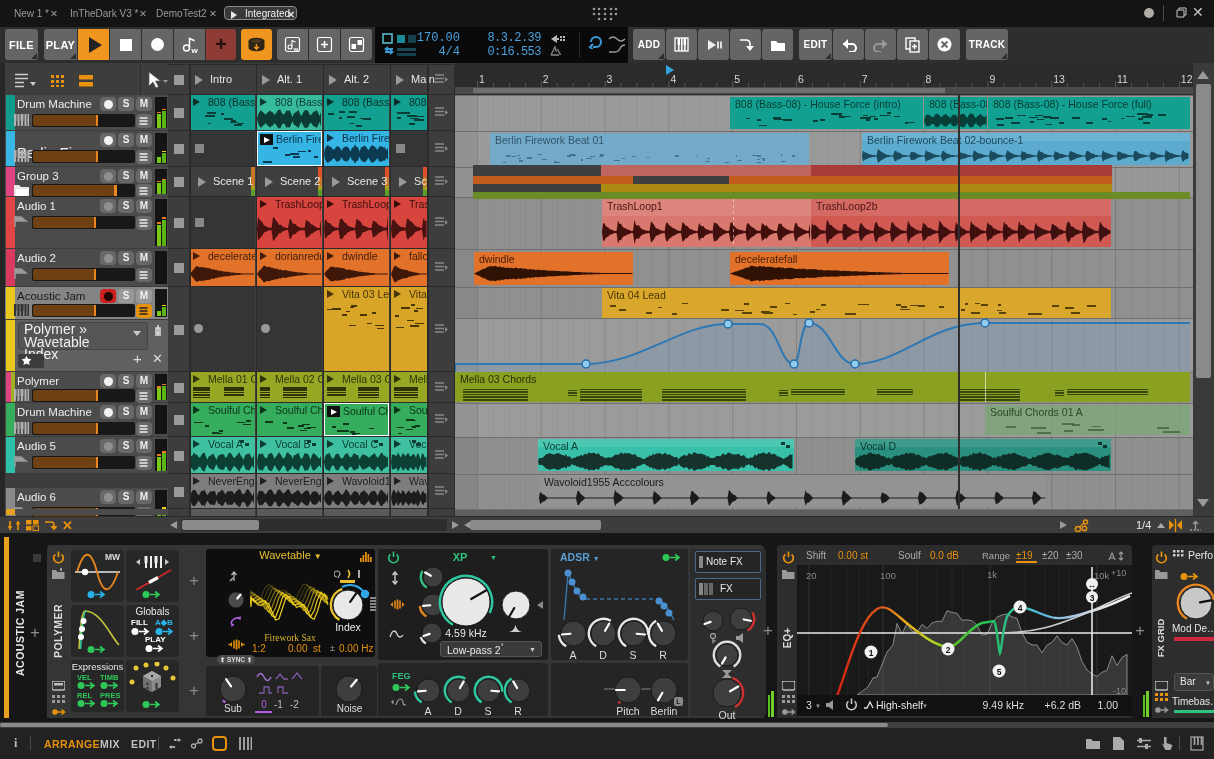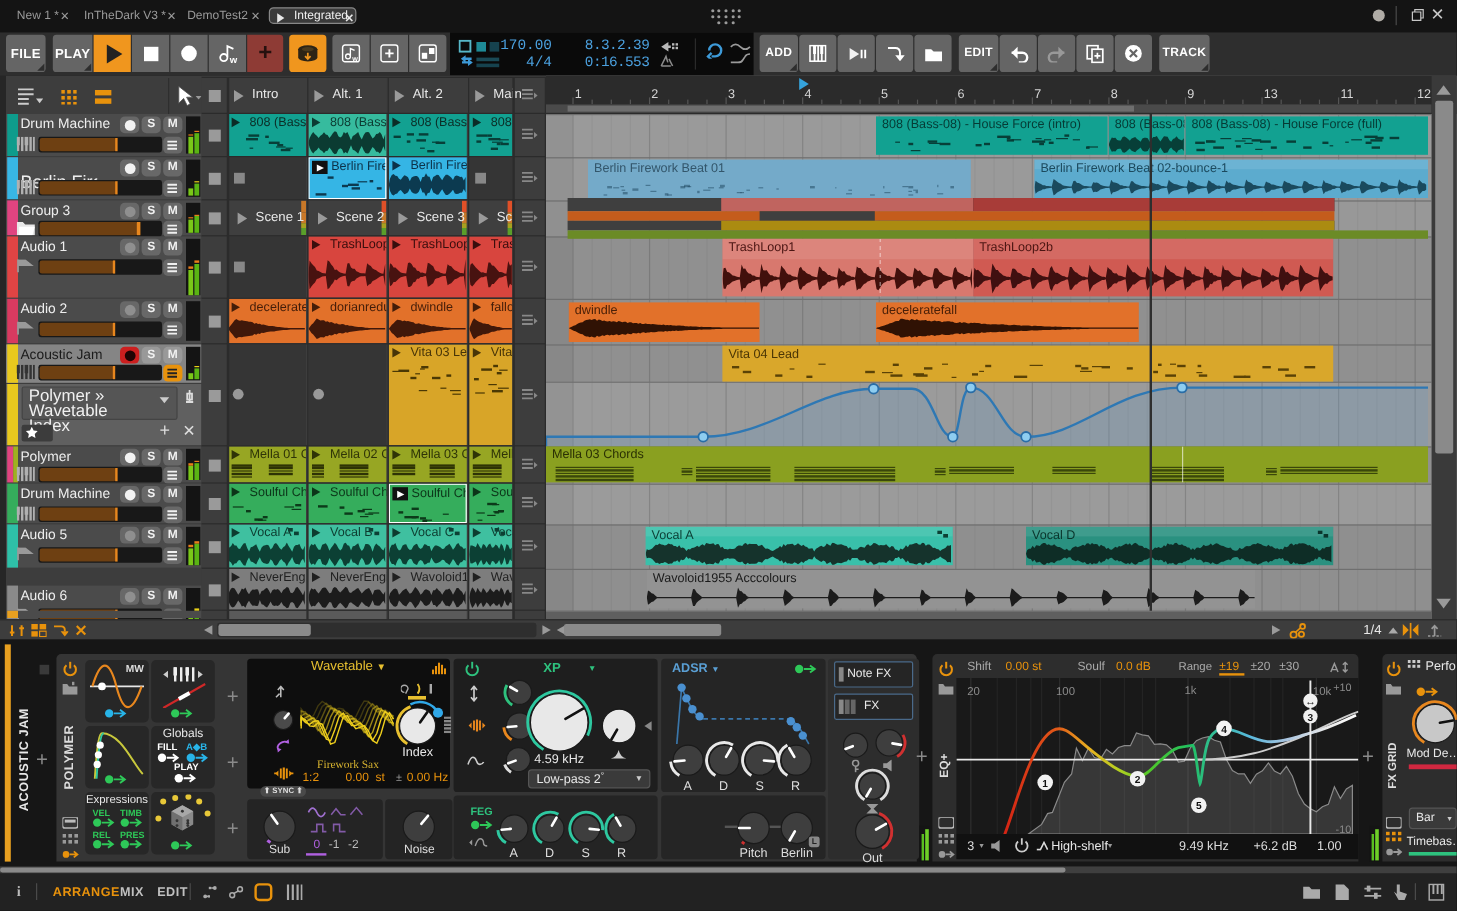--- a/index.html
+++ b/index.html
@@ -1416,20 +1416,33 @@
           <div class="abs" style="left: 504.74px; top: 24.3px; width: 60.418px; height: 1.7px; background: rgb(58, 71, 10);"></div>
           <div class="abs" style="left: 504.74px; top: 26.9px; width: 60.418px; height: 1.7px; background: rgb(58, 71, 10);"></div>
           <div class="abs" style="left: 612.379px; top: 16.5px; width: 80.2648px; height: 1.7px; background: rgb(58, 71, 10);"></div>
           <div class="abs" style="left: 612.379px; top: 19.1px; width: 80.2648px; height: 1.7px; background: rgb(58, 71, 10);"></div>
           <div class="abs" style="left: 612.379px; top: 21.7px; width: 80.2648px; height: 1.7px; background: rgb(58, 71, 10);"></div>
           <div class="abs" style="left: 600.379px; top: 17.5px; width: 9px; height: 1.7px; background: rgb(58, 71, 10);"></div>
           <div class="abs" style="left: 600.379px; top: 20.1px; width: 9px; height: 1.7px; background: rgb(58, 71, 10);"></div>
           <div class="abs" style="left: 600.379px; top: 22.7px; width: 9px; height: 1.7px; background: rgb(58, 71, 10);"></div>
           <div class="abs" style="left: 530px; top: 0px; width: 1px; height: 30px; background: rgba(255, 255, 255, 0.6);"></div>
         </div>
+        <div class="abs" style="left: 530px; top: 342px; width: 205px; height: 30px; background: rgba(120, 165, 115, 0.75); overflow: hidden;">
+          <div class="abs" style="left: 5px; top: 1px; color: rgb(42, 74, 40); font-size: 10.5px; white-space: nowrap;">Soulful Chords 01 A</div>
+          <div class="abs" style="left: 79.3561px; top: 25.4248px; width: 8.2398px; height: 1.8px; background: rgba(30, 60, 30, 0.5);"></div>
+          <div class="abs" style="left: 51.7311px; top: 26.7837px; width: 14.6644px; height: 1.8px; background: rgba(30, 60, 30, 0.5);"></div>
+          <div class="abs" style="left: 77.4458px; top: 18.0192px; width: 11.9395px; height: 1.8px; background: rgba(30, 60, 30, 0.5);"></div>
+          <div class="abs" style="left: 178.069px; top: 26.0865px; width: 16.4894px; height: 1.8px; background: rgba(30, 60, 30, 0.5);"></div>
+          <div class="abs" style="left: 20.6724px; top: 21.2981px; width: 9.82915px; height: 1.8px; background: rgba(30, 60, 30, 0.5);"></div>
+          <div class="abs" style="left: 103.396px; top: 23.9909px; width: 15.1595px; height: 1.8px; background: rgba(30, 60, 30, 0.5);"></div>
+          <div class="abs" style="left: 172.314px; top: 22.2642px; width: 11.7978px; height: 1.8px; background: rgba(30, 60, 30, 0.5);"></div>
+          <div class="abs" style="left: 87.1299px; top: 18.7086px; width: 7.98902px; height: 1.8px; background: rgba(30, 60, 30, 0.5);"></div>
+          <div class="abs" style="left: 106.874px; top: 20.5724px; width: 9.1903px; height: 1.8px; background: rgba(30, 60, 30, 0.5);"></div>
+          <div class="abs" style="left: 46.3504px; top: 22.45px; width: 15.1499px; height: 1.8px; background: rgba(30, 60, 30, 0.5);"></div>
+        </div>
         <div class="abs" style="left: 83px; top: 376px; width: 256px; height: 32px; background: rgb(57, 192, 170); overflow: hidden;">
           <div class="abs" style="left: 0px; top: 0px; width: 100%; height: 8px; background: rgba(255, 255, 255, 0.1);"></div>
           <div class="abs" style="left: 5px; top: 1px; color: rgb(13, 66, 56); font-size: 10.5px; white-space: nowrap;">Vocal A</div>
           <svg width="256" height="19" style="position:absolute;left:0;top:13px">
             <path d="M0 9.5 L1 5.8 L2.5 6.3 L4 6.0 L5.5 5.1 L7 3.4 L8.5 1.9 L10 2.1 L11.5 1.0 L13 1.8 L14.5 1.9 L16 2.6 L17.5 2.1 L19 1.0 L20.5 1.5 L22 1.5 L23.5 3.0 L25 3.1 L26.5 4.1 L28 2.3 L29.5 4.7 L31 4.2 L32.5 5.0 L34 7.2 L35.5 5.4 L37 5.9 L38.5 4.6 L40 4.5 L41.5 3.9 L43 2.7 L44.5 3.9 L46 2.4 L47.5 1.6 L49 2.8 L50.5 0.6 L52 0.9 L53.5 1.3 L55 1.1 L56.5 0.7 L58 2.4 L59.5 1.4 L61 1.5 L62.5 4.4 L64 3.7 L65.5 5.4 L67 5.4 L68.5 6.0 L70 5.3 L71.5 5.5 L73 5.5 L74.5 5.1 L76 3.4 L77.5 2.6 L79 2.5 L80.5 3.1 L82 1.2 L83.5 0.5 L85 2.0 L86.5 1.1 L88 1.3 L89.5 1.3 L91 1.3 L92.5 1.4 L94 2.9 L95.5 2.6 L97 2.0 L98.5 3.9 L100 5.2 L101.5 5.0 L103 5.8 L104.5 6.7 L106 7.2 L107.5 6.3 L109 5.3 L110.5 4.7 L112 3.1 L113.5 4.2 L115 1.4 L116.5 3.0 L118 1.5 L119.5 1.6 L121 1.3 L122.5 1.2 L124 2.5 L125.5 1.9 L127 0.8 L128.5 1.9 L130 3.1 L131.5 1.9 L133 3.5 L134.5 3.9 L136 5.2 L137.5 5.0 L139 4.8 L140.5 7.5 L142 5.3 L143.5 4.5 L145 3.5 L146.5 2.7 L148 3.9 L149.5 3.2 L151 1.0 L152.5 1.9 L154 2.7 L155.5 0.3 L157 0.4 L158.5 1.3 L160 2.0 L161.5 1.8 L163 1.6 L164.5 2.2 L166 2.8 L167.5 3.0 L169 5.0 L170.5 3.8 L172 5.9 L173.5 6.1 L175 5.9 L176.5 5.9 L178 4.2 L179.5 3.7 L181 4.0 L182.5 4.5 L184 2.3 L185.5 1.5 L187 3.0 L188.5 2.2 L190 0.4 L191.5 0.8 L193 1.5 L194.5 2.5 L196 2.2 L197.5 2.4 L199 2.3 L200.5 1.6 L202 3.2 L203.5 4.4 L205 3.0 L206.5 3.5 L208 5.9 L209.5 6.1 L211 7.1 L212.5 5.0 L214 5.9 L215.5 4.6 L217 2.3 L218.5 4.0 L220 1.8 L221.5 1.7 L223 1.4 L224.5 0.7 L226 0.6 L227.5 1.8 L229 2.0 L230.5 0.3 L232 0.6 L233.5 2.8 L235 1.7 L236.5 1.7 L238 3.1 L239.5 4.6 L241 4.4 L242.5 5.4 L244 5.7 L245.5 7.2 L247 6.0 L248.5 5.2 L250 4.4 L251.5 2.5 L253 2.7 L254.5 2.2  L254.5 16.8 L253 16.3 L251.5 16.5 L250 14.6 L248.5 13.8 L247 13.0 L245.5 11.8 L244 13.3 L242.5 13.6 L241 14.6 L239.5 14.4 L238 15.9 L236.5 17.3 L235 17.3 L233.5 16.2 L232 18.4 L230.5 18.7 L229 17.0 L227.5 17.2 L226 18.4 L224.5 18.3 L223 17.6 L221.5 17.3 L220 17.2 L218.5 15.0 L217 16.7 L215.5 14.4 L214 13.1 L212.5 14.0 L211 11.9 L209.5 12.9 L208 13.1 L206.5 15.5 L205 16.0 L203.5 14.6 L202 15.8 L200.5 17.4 L199 16.7 L197.5 16.6 L196 16.8 L194.5 16.5 L193 17.5 L191.5 18.2 L190 18.6 L188.5 16.8 L187 16.0 L185.5 17.5 L184 16.7 L182.5 14.5 L181 15.0 L179.5 15.3 L178 14.8 L176.5 13.1 L175 13.1 L173.5 12.9 L172 13.1 L170.5 15.2 L169 14.0 L167.5 16.0 L166 16.2 L164.5 16.8 L163 17.4 L161.5 17.2 L160 17.0 L158.5 17.7 L157 18.6 L155.5 18.7 L154 16.3 L152.5 17.1 L151 18.0 L149.5 15.8 L148 15.1 L146.5 16.3 L145 15.5 L143.5 14.5 L142 13.7 L140.5 11.5 L139 14.2 L137.5 14.0 L136 13.8 L134.5 15.1 L133 15.5 L131.5 17.1 L130 15.9 L128.5 17.1 L127 18.2 L125.5 17.1 L124 16.5 L122.5 17.8 L121 17.7 L119.5 17.4 L118 17.5 L116.5 16.0 L115 17.6 L113.5 14.8 L112 15.9 L110.5 14.3 L109 13.7 L107.5 12.7 L106 11.8 L104.5 12.3 L103 13.2 L101.5 14.0 L100 13.8 L98.5 15.1 L97 17.0 L95.5 16.4 L94 16.1 L92.5 17.6 L91 17.7 L89.5 17.7 L88 17.7 L86.5 17.9 L85 17.0 L83.5 18.5 L82 17.8 L80.5 15.9 L79 16.5 L77.5 16.4 L76 15.6 L74.5 13.9 L73 13.5 L71.5 13.5 L70 13.7 L68.5 13.0 L67 13.6 L65.5 13.6 L64 15.3 L62.5 14.6 L61 17.5 L59.5 17.6 L58 16.6 L56.5 18.3 L55 17.9 L53.5 17.7 L52 18.1 L50.5 18.4 L49 16.2 L47.5 17.4 L46 16.6 L44.5 15.1 L43 16.3 L41.5 15.1 L40 14.5 L38.5 14.4 L37 13.1 L35.5 13.6 L34 11.8 L32.5 14.0 L31 14.8 L29.5 14.3 L28 16.7 L26.5 14.9 L25 15.9 L23.5 16.0 L22 17.5 L20.5 17.5 L19 18.0 L17.5 16.9 L16 16.4 L14.5 17.1 L13 17.2 L11.5 18.0 L10 16.9 L8.5 17.1 L7 15.6 L5.5 13.9 L4 13.0 L2.5 12.7 L1 13.2  Z" fill="#15332c"></path>
           </svg>
           <div class="abs" style="left: 243px; top: 3px; width: 9px; height: 7px;">
             <svg width="9" height="7">
               <rect width="4" height="3" fill="#0c4034"></rect>
               <rect x="5" y="3" width="4" height="3" fill="#0c4034"></rect>

